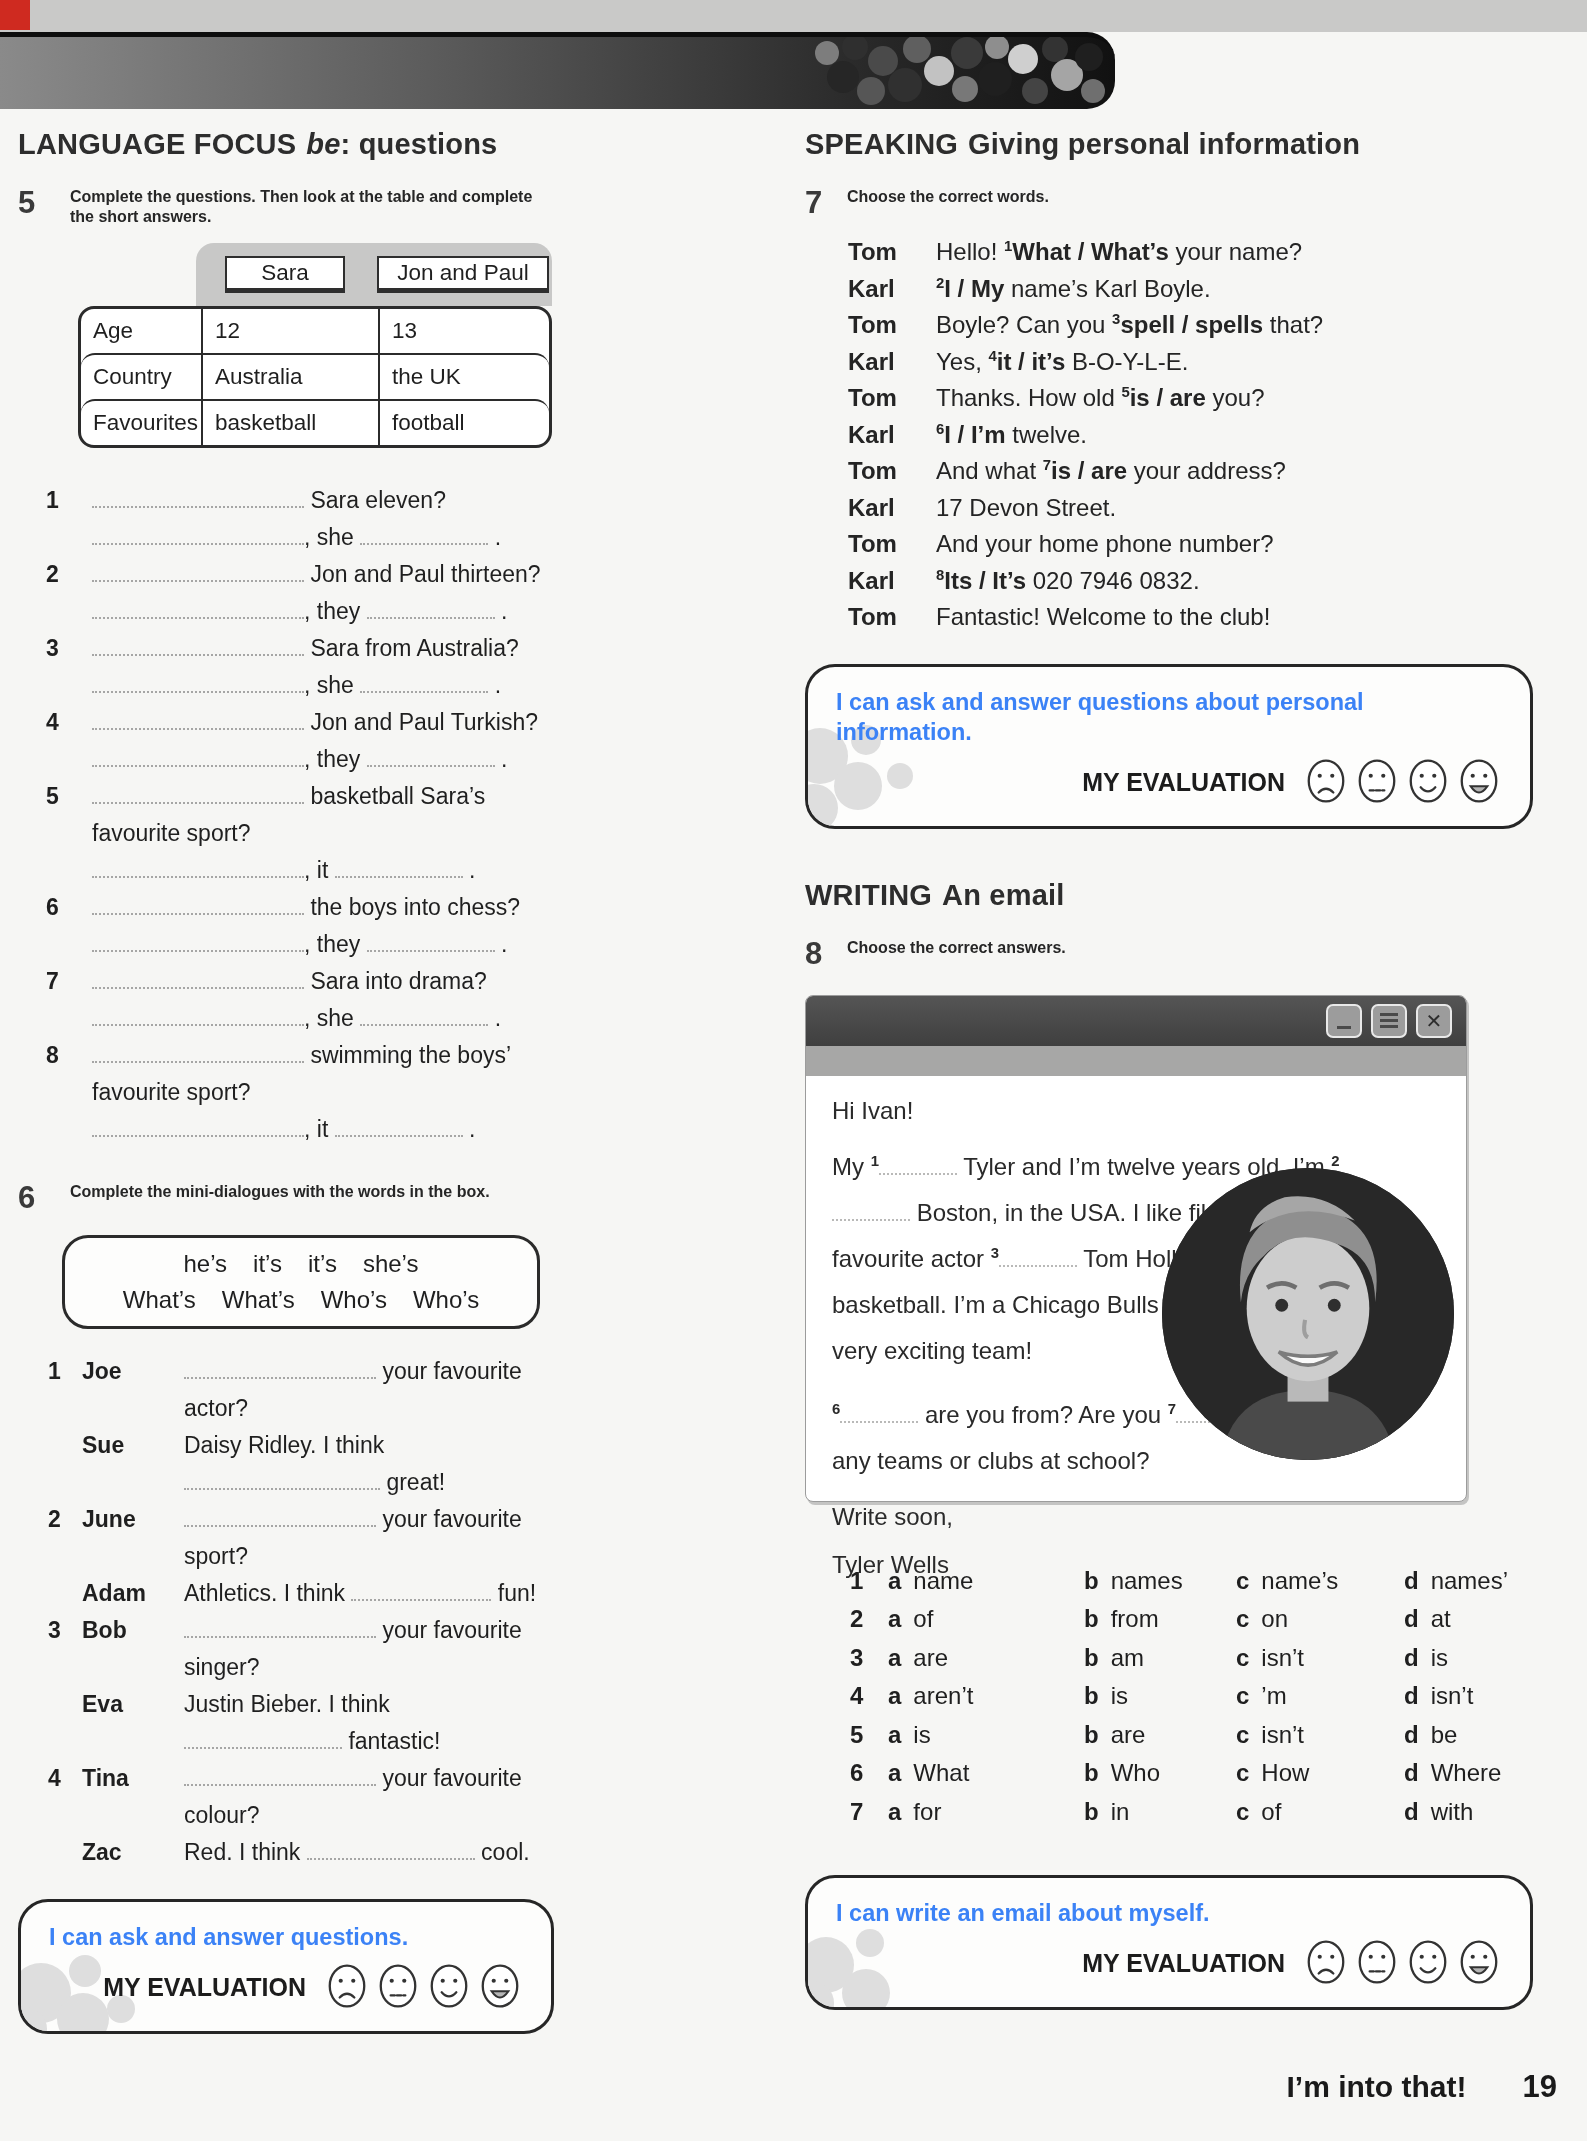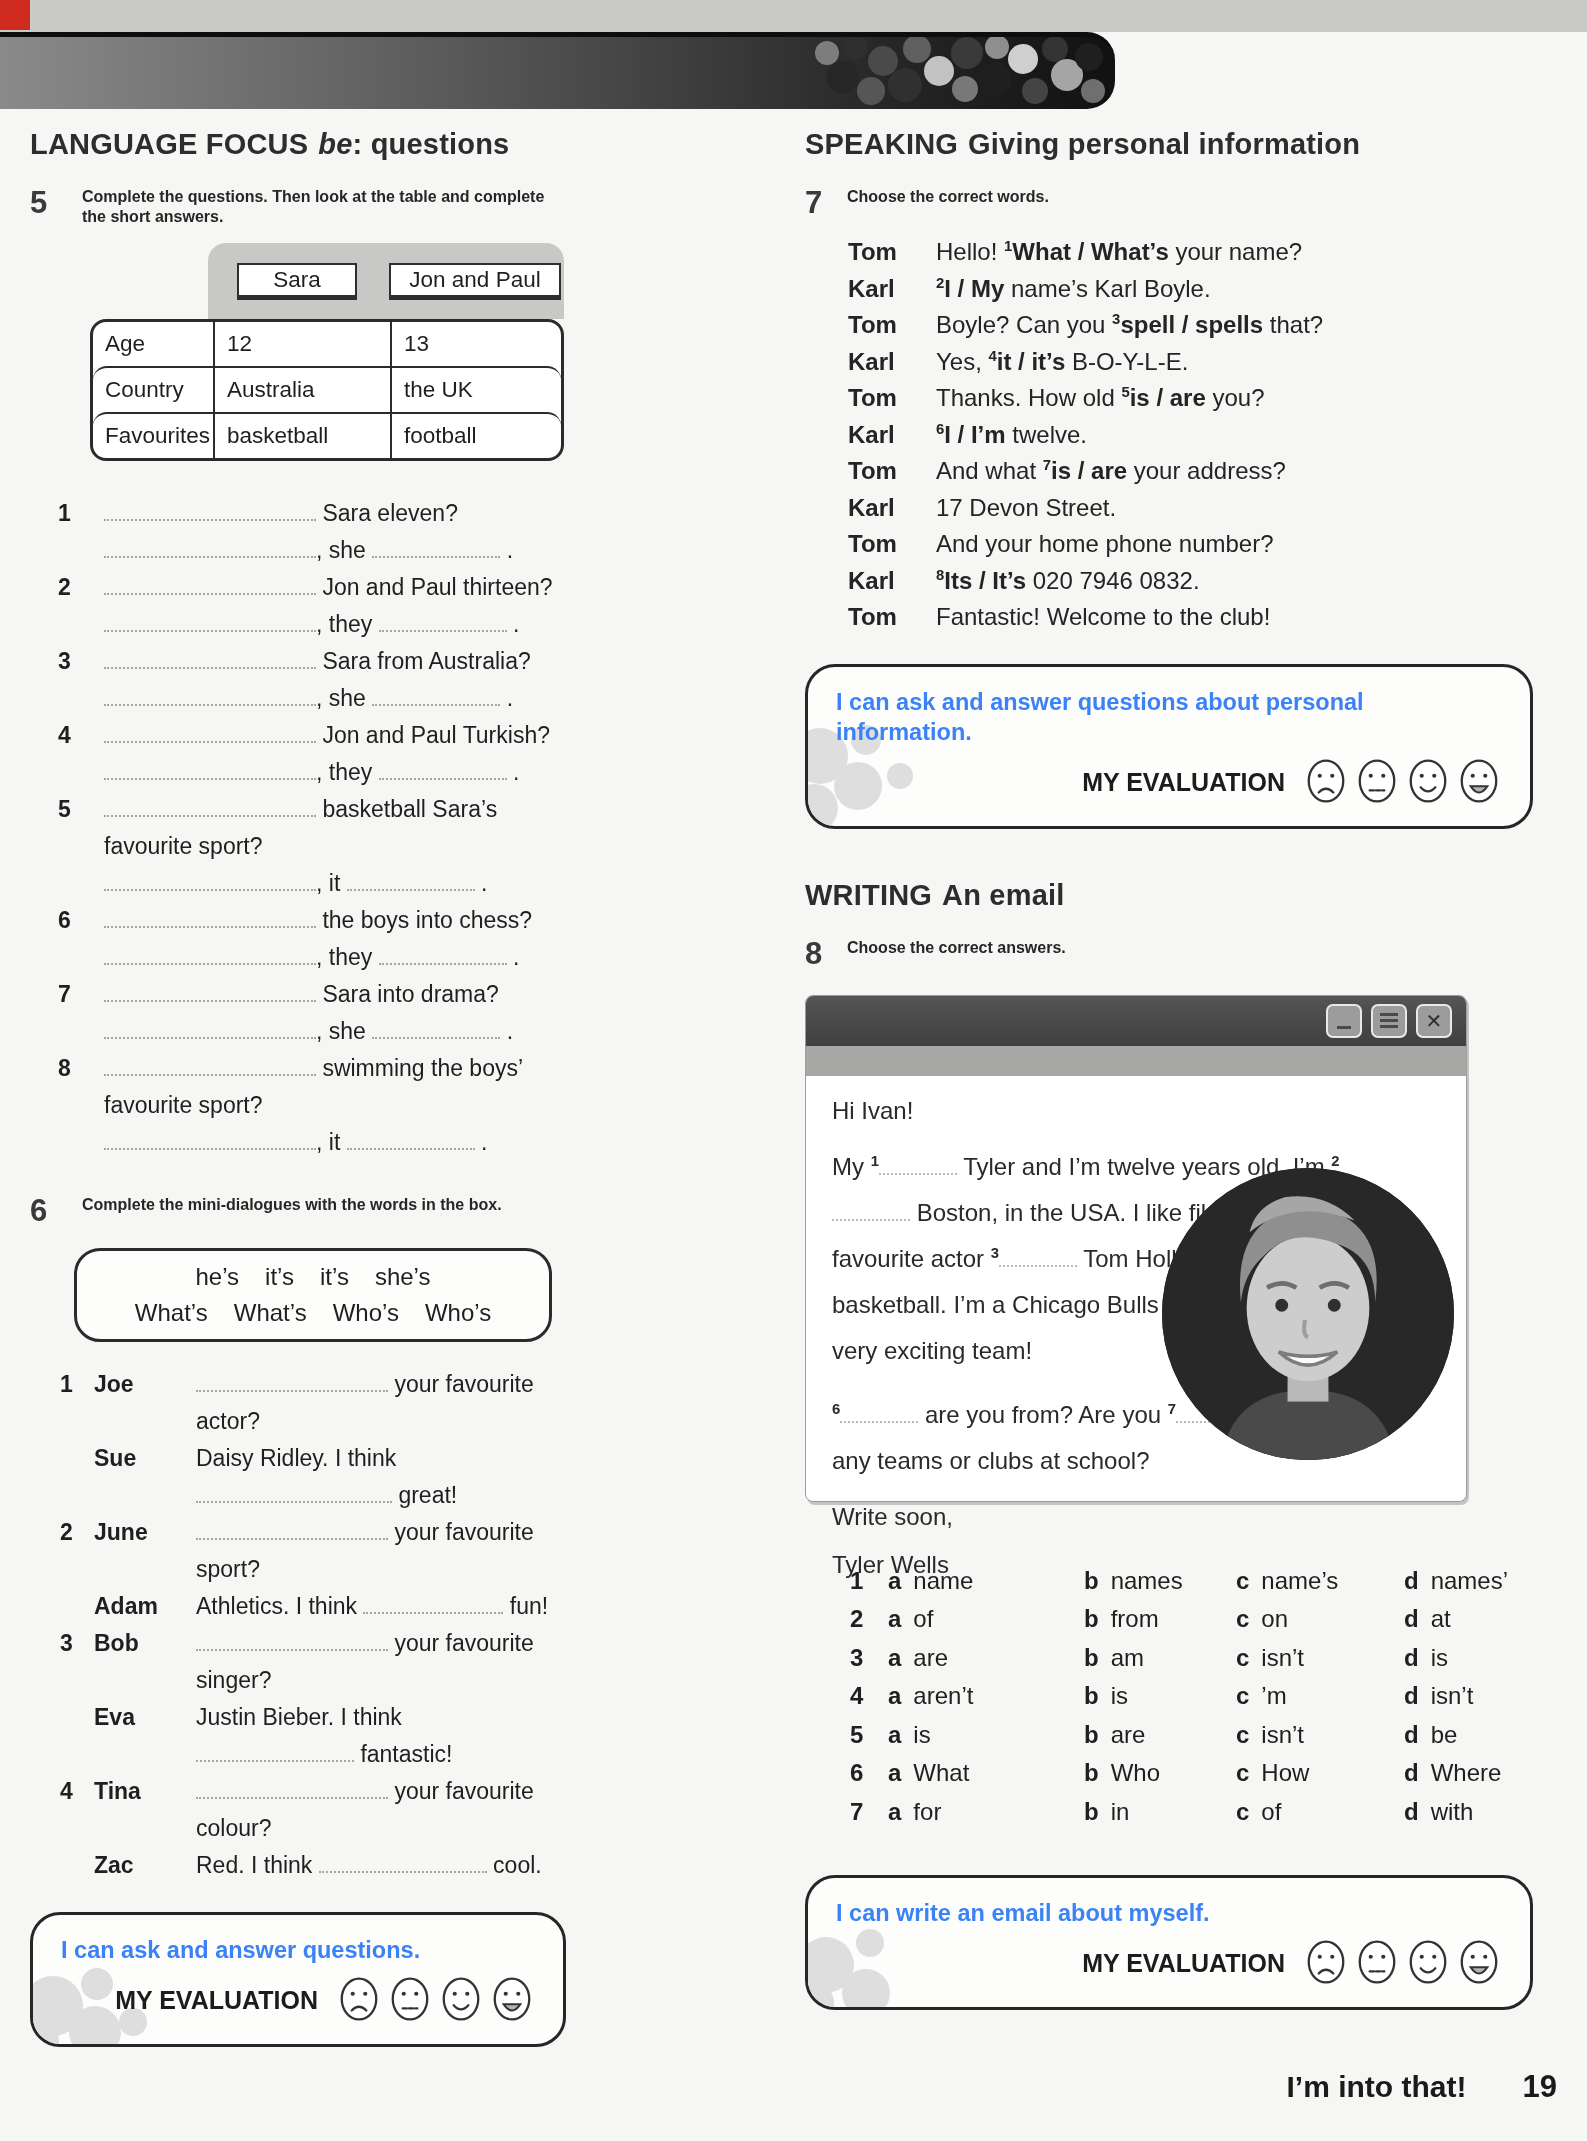--- a/index.html
+++ b/index.html
@@ -16,37 +16,37 @@
 
   .banner{
     position:absolute;left:0;top:32px;width:1115px;height:72px;
     background:linear-gradient(90deg,#8a8a8a 0%,#5a5a5a 40%,#262626 80%,#111 100%);
     border-top:5px solid #0d0d0d;
     border-radius:0 28px 28px 0;
   }
   .banner svg{position:absolute;right:6px;top:0;height:72px;}
 
   .col{position:absolute;top:128px;}
-  .col-left{left:30px;width:536px;}
+  .col-left{left:18px;width:536px;}
   .col-right{left:805px;width:728px;}
 
   .section-header{font-size:29px;font-weight:bold;color:#2d2d2d;margin:0 0 26px 0;letter-spacing:.2px;}
   .section-header .sub{margin-left:10px;}
   .section-header i{font-style:italic;}
 
   .ex-head{display:grid;grid-template-columns:52px 1fr;margin-bottom:16px;}
   .col-right .ex-head{grid-template-columns:42px 1fr;}
   .ex-num{font-size:31px;font-weight:bold;color:#3a3a3a;line-height:1;}
   .ex-instr{font-size:16px;font-weight:bold;color:#262626;margin:0;line-height:1.25;}
 
   
   .table-area{margin:10px 0 34px 60px;width:474px;}
   .tbl-strip{
     margin-left:118px;background:#c8c8c7;border-radius:18px 18px 0 0;
-    height:76px;display:grid;grid-template-columns:1fr 1fr;align-items:center;justify-items:center;
+    height:63px;display:grid;grid-template-columns:1fr 1fr;align-items:center;justify-items:center;
   }
   .tab-label{
     background:#fff;border:2px solid #2e2e2e;border-bottom:5px solid #2e2e2e;
     padding:2px 18px;font-size:22.5px;color:#1f1f1f;min-width:80px;text-align:center;
   }
   .tbl{border:3px solid #2b2b2b;border-radius:16px;overflow:hidden;background:#fff;}
   .tbl-row{display:grid;grid-template-columns:120px 177px 1fr;border-radius:14px;}
   .tbl-row + .tbl-row{border-top:2px solid #2b2b2b;}
   .tbl-cell{padding:9px 12px;font-size:22.5px;color:#1f1f1f;}
   .tbl-cell + .tbl-cell{border-left:2px solid #2b2b2b;}

